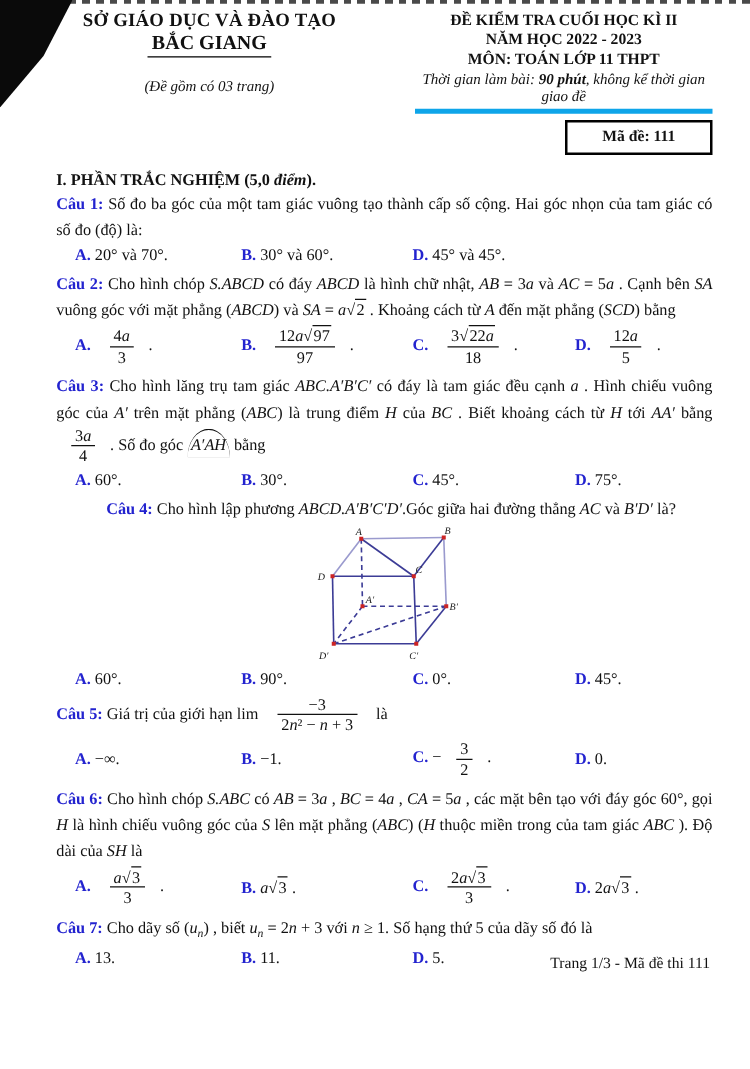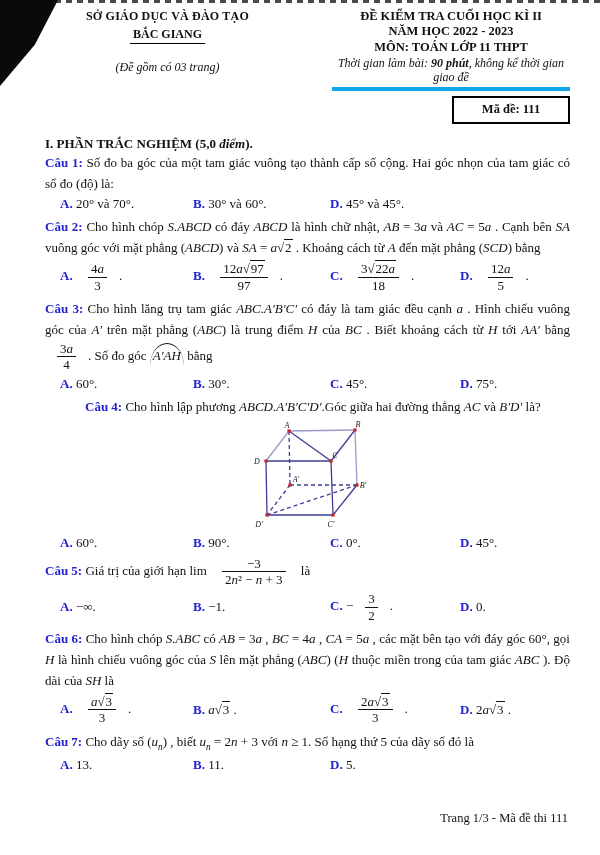--- a/index.html
+++ b/index.html
@@ -9,22 +9,22 @@
     font-family:"Liberation Serif","DejaVu Serif",serif;
   }
   :root{--blue:#2323cf;}
   .scanline{position:absolute;top:0;left:0;width:100%;height:2.5px;
     background:repeating-linear-gradient(90deg,#4a4a4a 0 6px,transparent 6px 11px);}
   .corner{position:absolute;top:0;left:0;width:58px;height:86px;background:#0a0a0a;
     clip-path:polygon(0 0,100% 0,60% 52%,0 100%);}
   .doc{position:absolute;top:0;left:0;right:0;bottom:0;padding:9px 30px 0 45px;}
   .header{display:flex;}
   .h-left{width:245px;text-align:center;font-weight:bold;}
-  .hl1{font-size:12px;letter-spacing:.2px;}
-  .hl2 span{display:inline-block;font-size:12px;border-bottom:1.4px solid #000;padding:0 3px 1px;}
+  .hl1{font-size:15px;letter-spacing:.2px;}
+  .hl2 span{display:inline-block;font-size:16px;border-bottom:1.4px solid #000;padding:0 3px 1px;}
   .hl3{font-weight:normal;font-style:italic;font-size:12px;margin-top:16px;}
   .h-right{flex:1;text-align:center;font-weight:bold;font-size:12.5px;line-height:1.22;margin-left:42px;}
   .time{font-weight:normal;font-style:italic;font-size:12px;display:inline-block;
     border-bottom:4px solid #0ea5e9;padding-bottom:2px;margin-top:1px;}
   .codebox-row{text-align:right;margin-top:5px;height:32px;}
   .codebox{display:inline-block;border:2.2px solid #000;font-weight:bold;font-size:12.5px;
     padding:4px 14px 5px;min-width:86px;text-align:center;}
   .section-title{font-size:13px;margin-top:8px;font-weight:bold;}
   .question{margin-bottom:2px;}
   .q-body{font-size:13px;line-height:1.62;text-align:justify;}
@@ -37,21 +37,21 @@
   .b{font-weight:bold;}
   .frac{display:inline-block;vertical-align:middle;text-align:center;line-height:1.18;margin:1px 12px;}
   .frac>.fn{display:block;border-bottom:1px solid #111;padding:0 3px;}
   .frac>.fd{display:block;padding:0 3px;}
   .sqrt{white-space:nowrap;}
   .sqrt .rad{border-top:1px solid #111;padding:0 1px;}
   .arc{display:inline-block;border-top:1.4px solid #111;
     border-radius:50% 50% 0 0 / 100% 100% 0 0;padding:1px 3px 0;}
   sub{font-size:72%;}
   .fig{display:block;margin:2px 0 0 190px;}
-  .footer{position:absolute;top:811px;right:32px;font-size:12.5px;color:#111;}
+  .footer{position:absolute;top:763px;right:32px;font-size:12.5px;color:#111;}
 </style>
 </head>
 <body>
 
 <div class="scanline"></div>
 <div class="corner"></div>
 
 <div class="doc">
   <div class="header">
     <div class="h-left">

